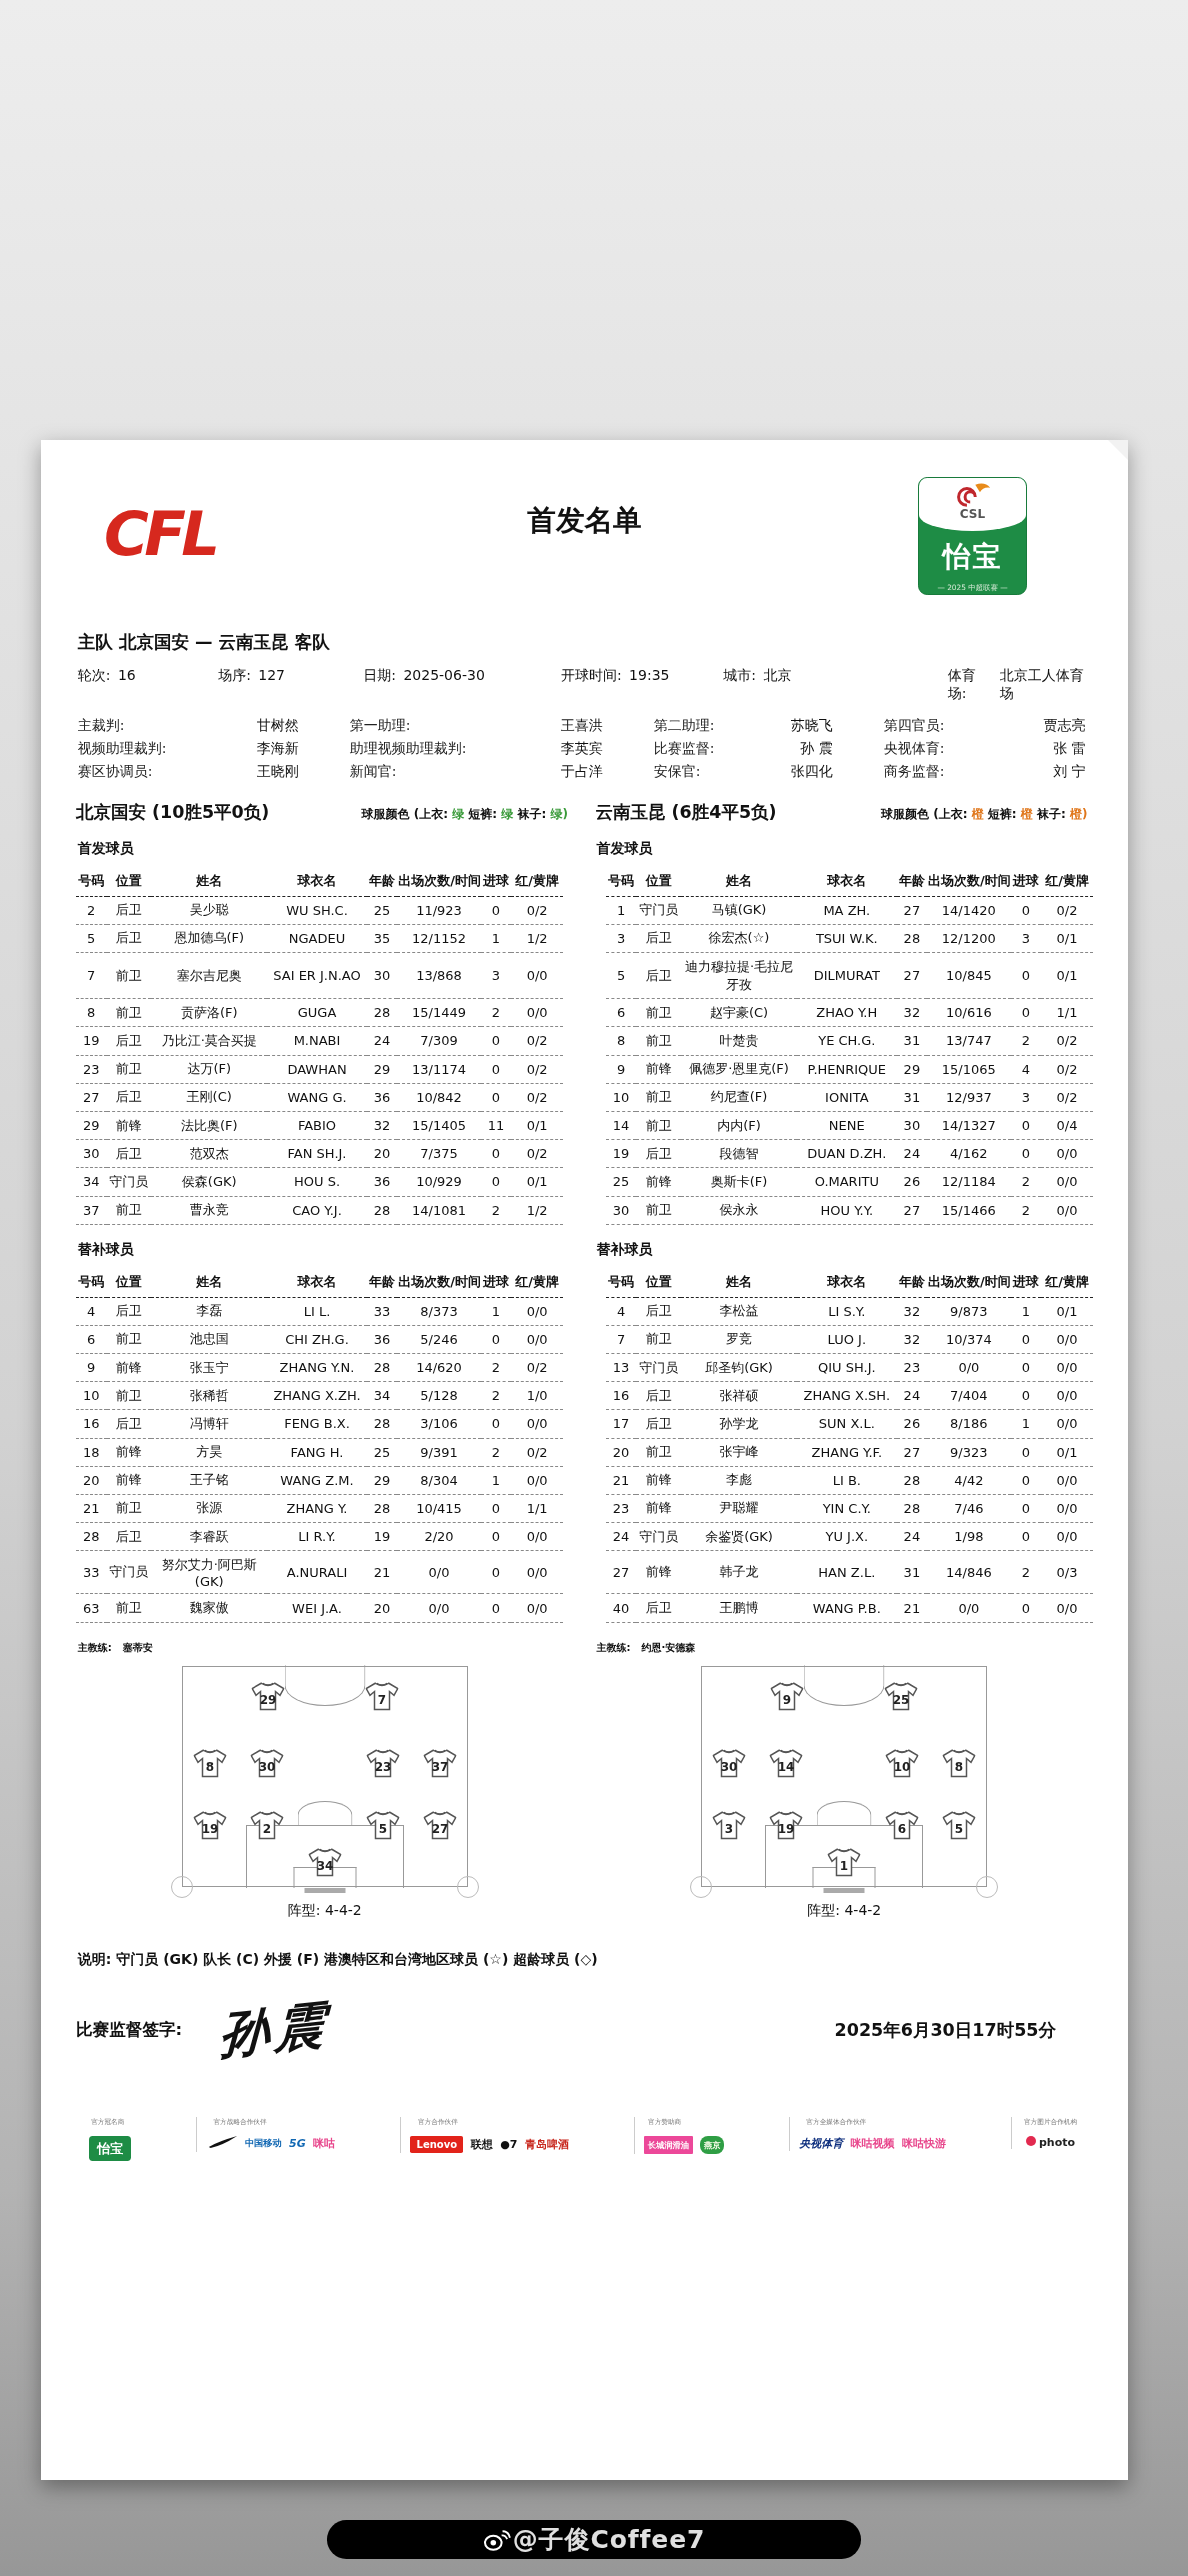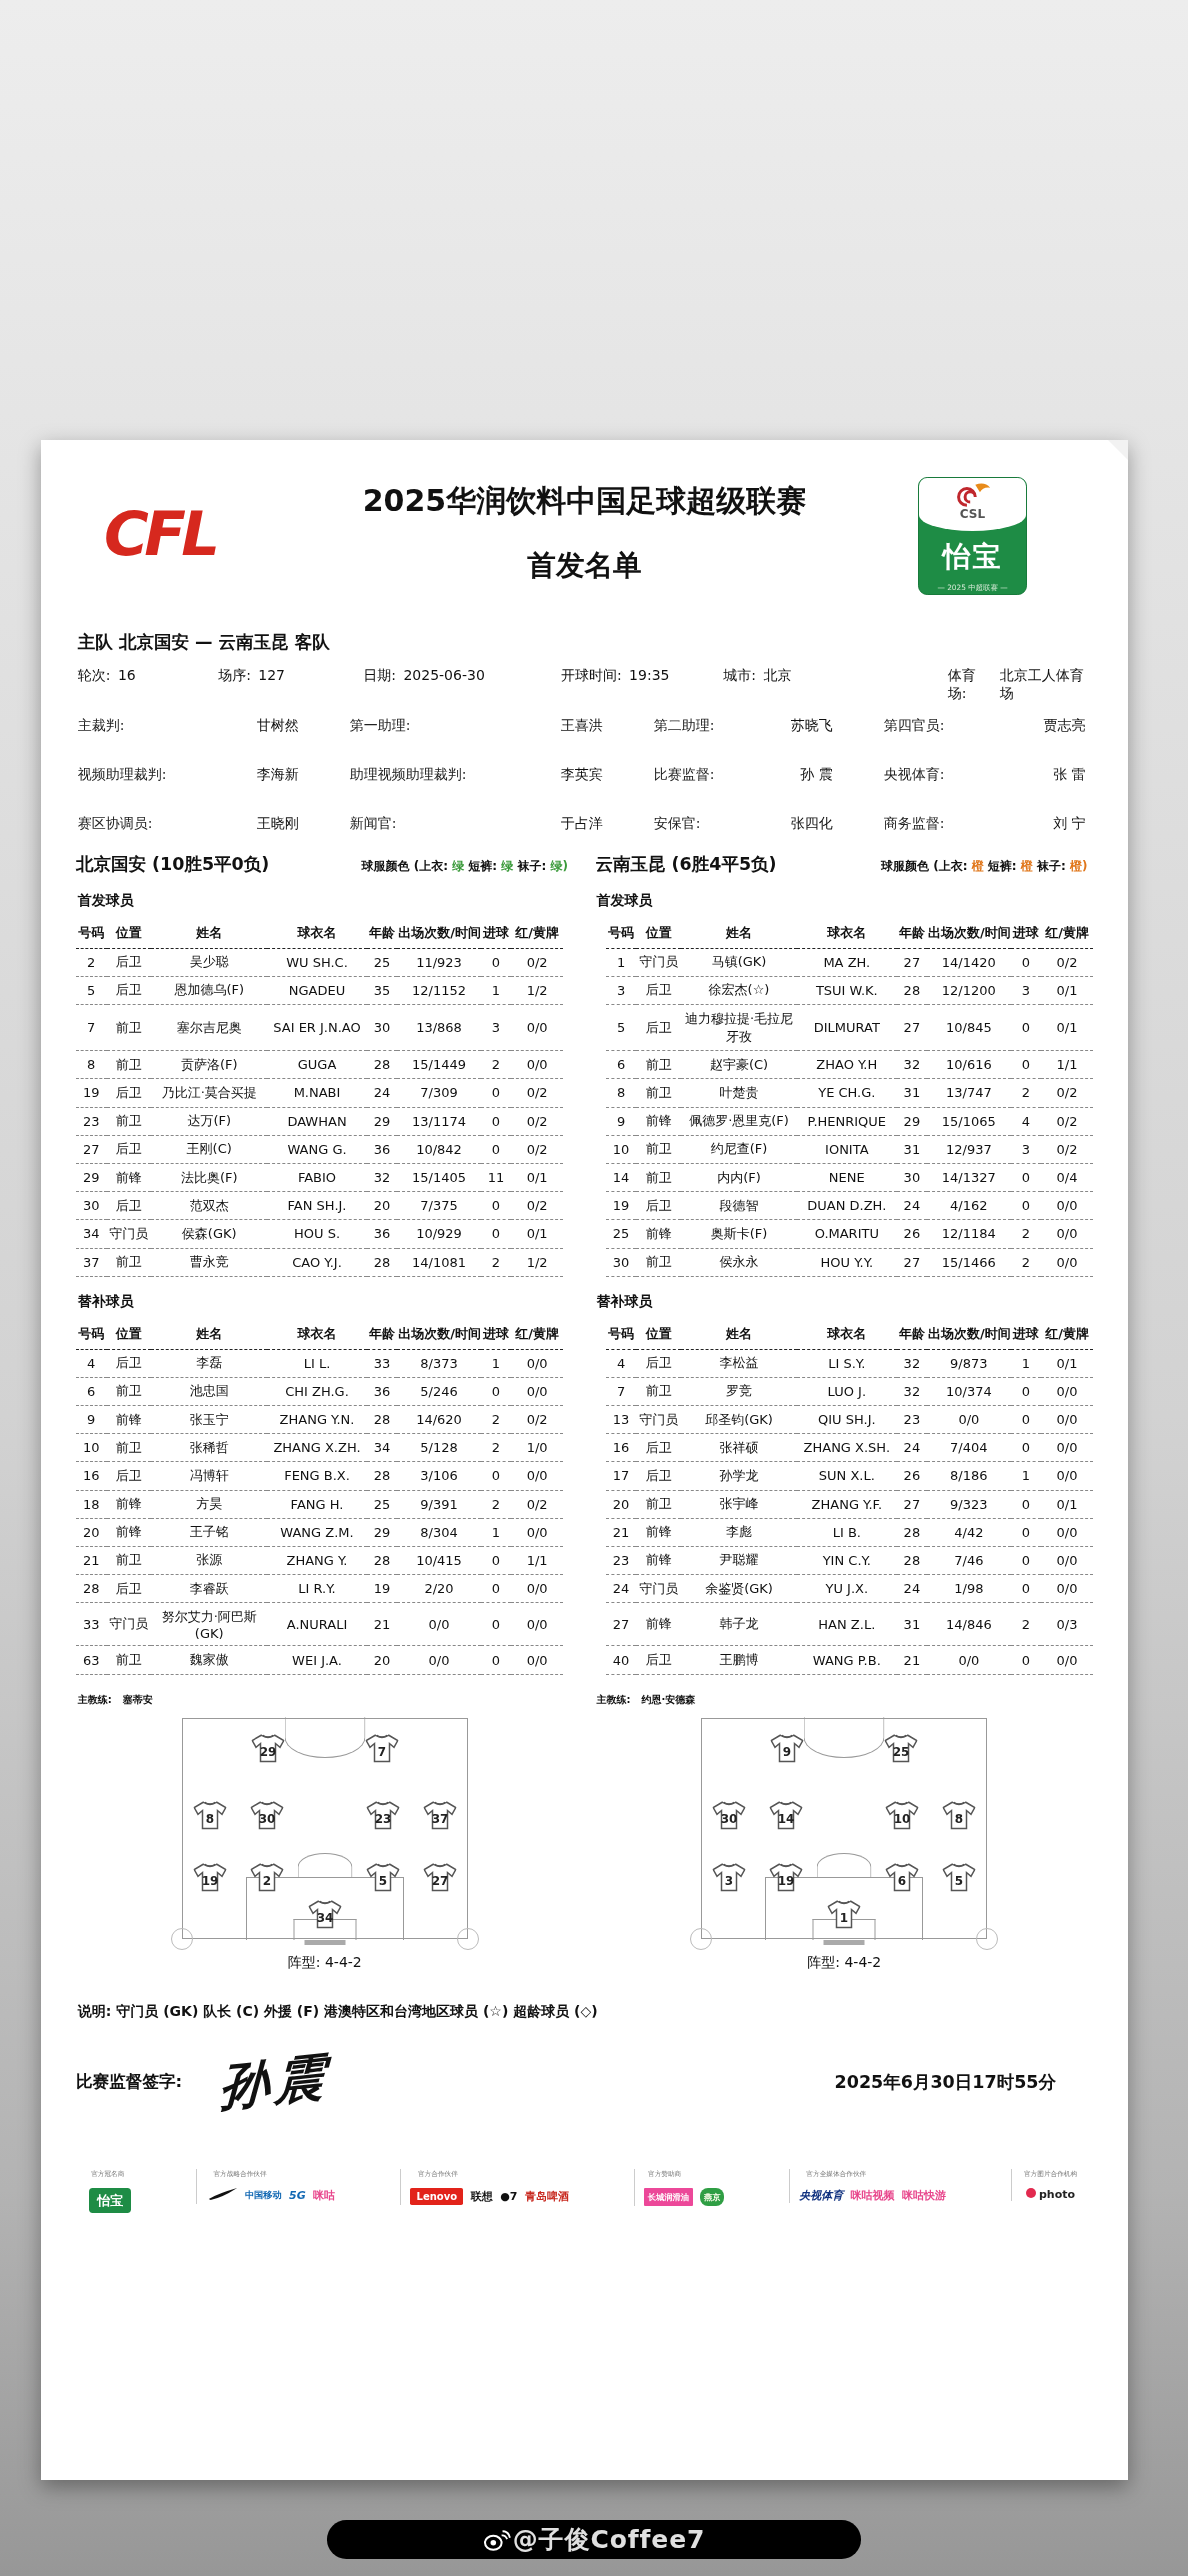--- a/index.html
+++ b/index.html
@@ -34,21 +34,21 @@
   .team-line{ font-size:17.5px; font-weight:bold; margin:14.7px 0 13px 1.8px; }
 
   .info-row{ display:flex; font-size:14px; margin:3.7px 0 14.7px 1.8px; }
   .mi-item{ display:flex; }
   .mi-label{ margin-right:7.4px; }
   .mi-value{ font-weight:500; }
   .mi-item:nth-child(1){ width:147px; } .mi-item:nth-child(2){ width:152px; }
   .mi-item:nth-child(3){ width:207px; } .mi-item:nth-child(4){ width:170px; }
   .mi-item:nth-child(5){ width:235px; }
 
-  .officials{ display:grid; grid-template-columns:272px 304px 230px 211px; row-gap:31px; font-size:14px; margin:5.5px 0 18.4px 1.8px; }
+  .officials{ display:grid; grid-template-columns:272px 304px 230px 211px; row-gap:5px; font-size:14px; margin:5.5px 0 18.4px 1.8px; }
   .off-cell{ display:flex; }
   .off-label{ color:#222; }
   .off-cell .off-value{ margin-left:auto; margin-right:51px; }
   .off-cell.col3 .off-value{ margin-right:9.2px; }
 
   .team-headers{ display:flex; margin-top:5.5px; }
   .team-half{ width:498px; display:flex; align-items:baseline; }
   .team-half.right{ margin-left:22px; }
   .team-name{ font-size:17.5px; font-weight:bold; }
   .kit{ font-size:12px; font-weight:bold; margin-left:auto; margin-right:5.5px; white-space:nowrap; }
@@ -125,21 +125,20 @@
   .watermark-text{ color:rgba(255,255,255,.88); font-size:25px; font-weight:bold; letter-spacing:0.9px; }
 </style>
 </head>
 <body>
 
 <div class="page">
 
   <div class="doc-header">
     <div class="cfl-logo">CFL</div>
     <div class="titles">
-      <div class="title-main">2025华润饮料中国足球超级联赛</div>
       <div class="title-sub">首发名单</div>
     </div>
     <div class="csl-logo">
       <div class="top">
         <svg width="39" height="28" viewBox="0 0 42 30">
           <path d="M24 3 q10 -4 16 3 q-8 -1 -11 5 z" fill="#e88b1a"></path>
           <path d="M15 25 a9 9 0 1 1 9 -9 a5.5 5.5 0 1 0 -5.5 5.5" fill="none" stroke="#c0272d" stroke-width="3.2"></path>
         </svg>
         <div class="csl-word">CSL</div>
       </div>

